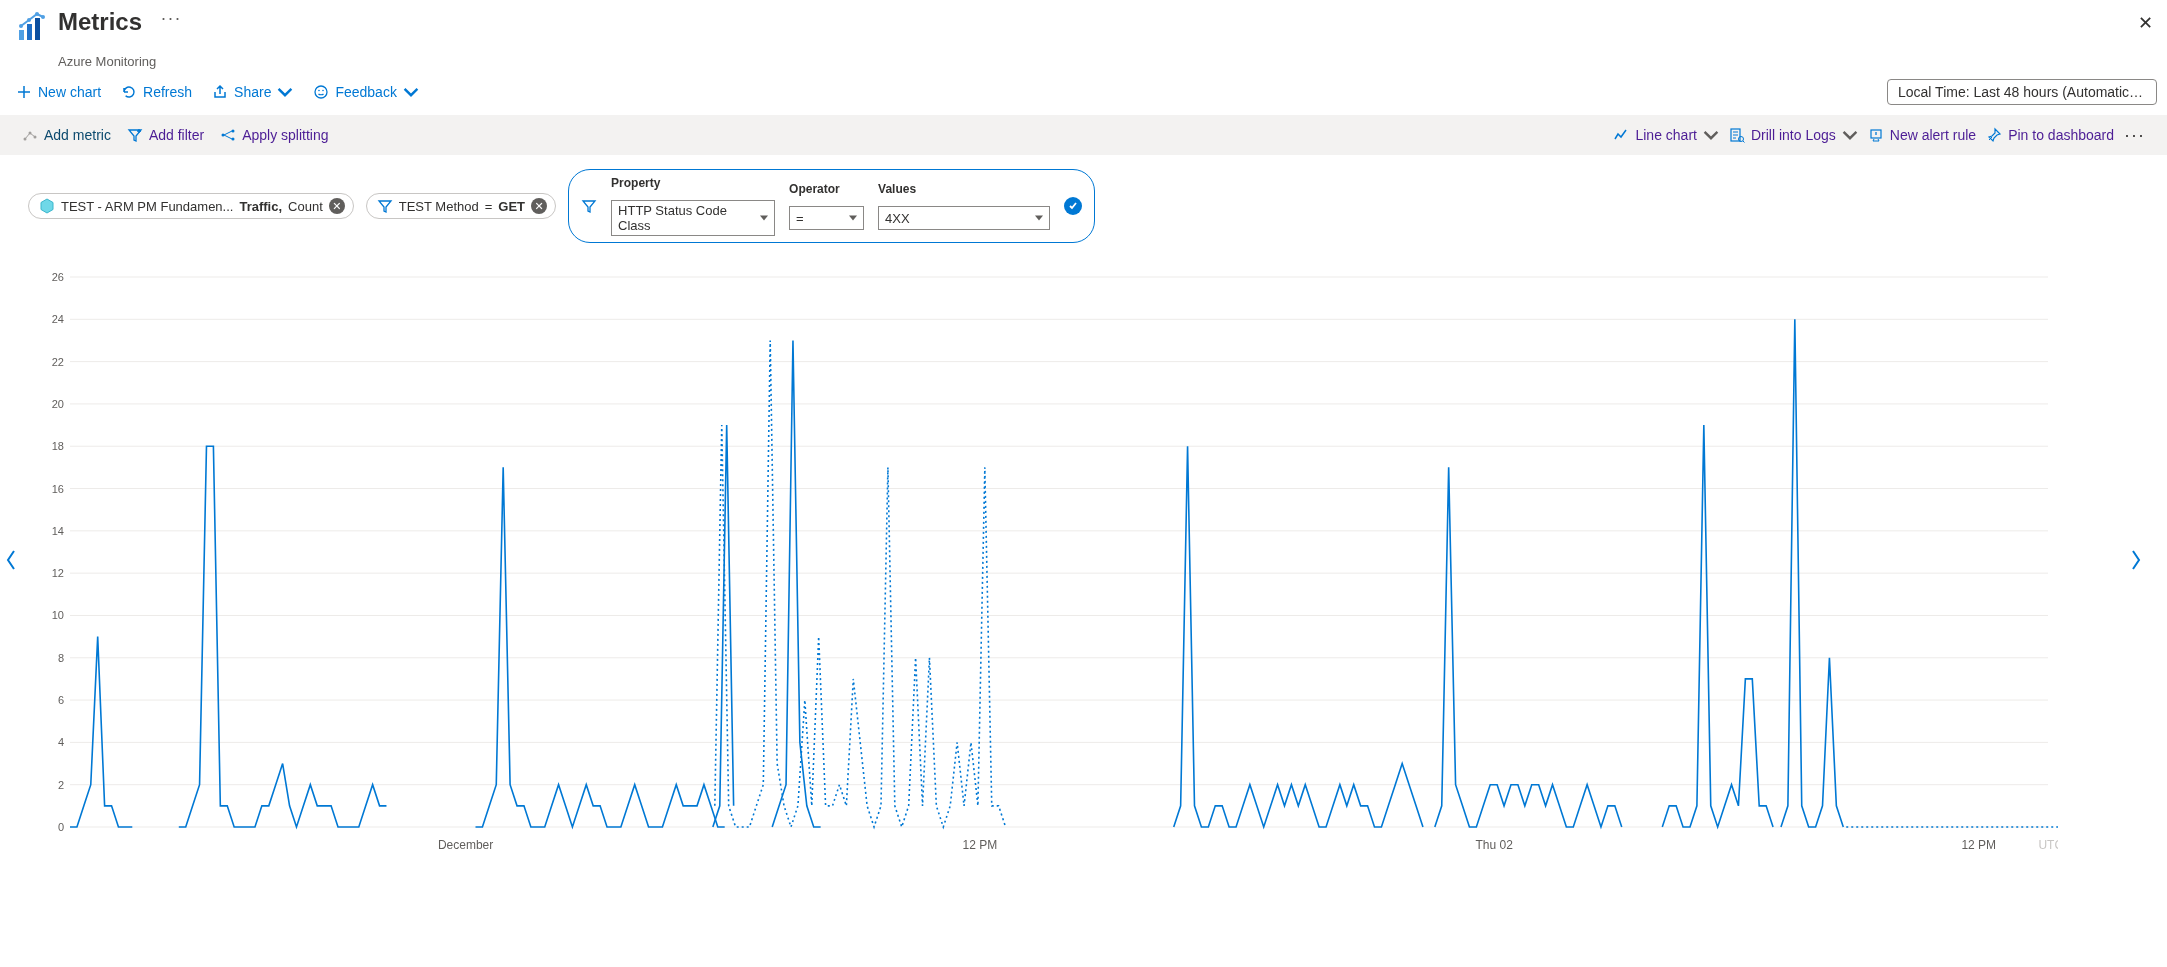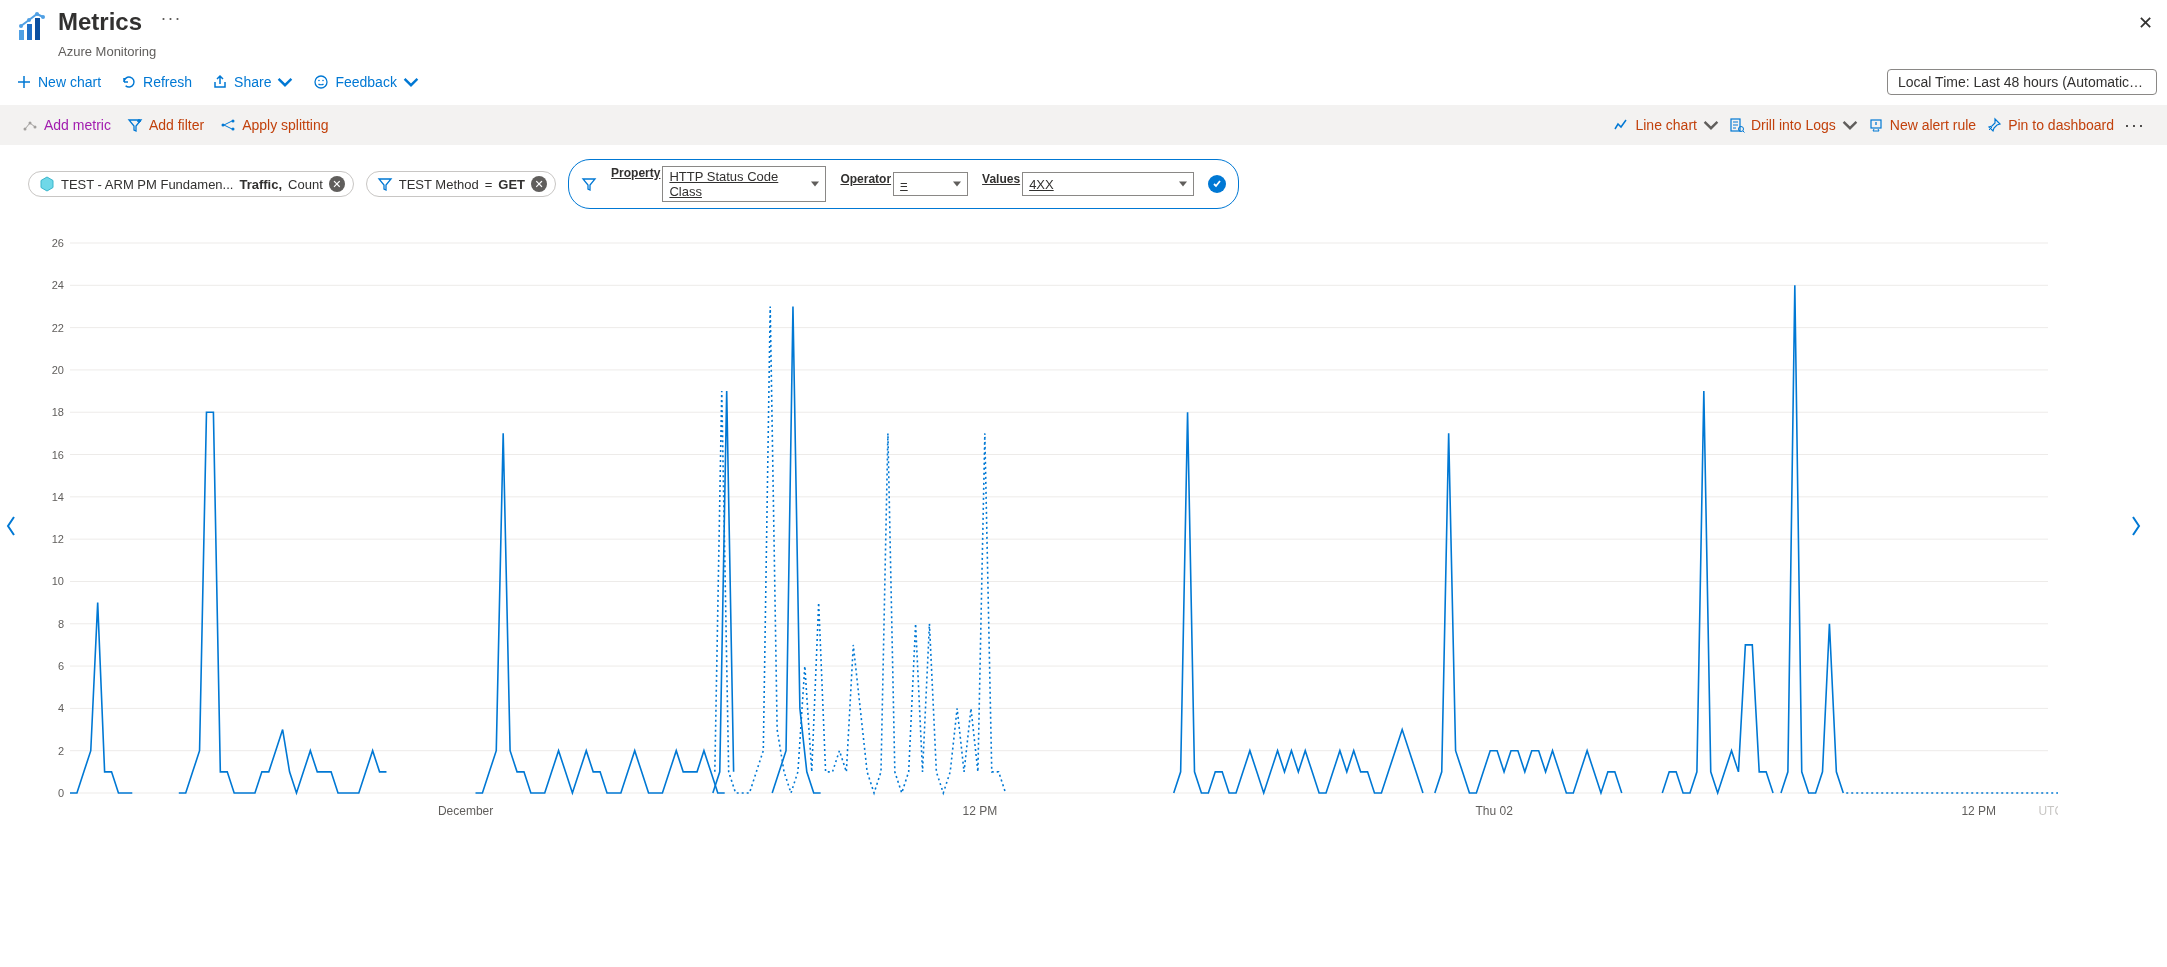--- a/index.html
+++ b/index.html
@@ -3,46 +3,46 @@
 <meta charset="utf-8">
 <style>
   * { box-sizing: border-box; margin: 0; padding: 0; font-family: "Segoe UI", Arial, sans-serif; }
   body { background: #fff; color: #323130; width: 2167px; height: 967px; overflow: hidden; position: relative; }
 
   
   .header { display: flex; align-items: flex-start; padding: 8px 16px 4px 16px; }
   .header-icon { width: 32px; height: 32px; margin-right: 10px; margin-top: 4px; }
   .header-text h1 { font-size: 24px; font-weight: 600; color: #323130; display: inline-block; }
   .header-dots { font-size: 18px; color: #605e5c; margin-left: 14px; vertical-align: top; letter-spacing: 1px; }
-  .header-sub { font-size: 13px; color: #605e5c; margin-top: 8px; }
+  .header-sub { font-size: 13px; color: #605e5c; margin-top: 18px; }
   .close-x { position: absolute; top: 12px; right: 14px; font-size: 18px; color: #323130; cursor: pointer; }
 
   
   .toolbar1 { display: flex; align-items: center; padding: 6px 10px 10px 10px; gap: 8px; border-bottom: 0; }
   .tbtn { display: inline-flex; align-items: flex-start; gap: 6px; font-size: 14px; color: #0078d4; padding: 4px 6px; cursor: pointer; }
   .tbtn svg { width: 16px; height: 16px; }
   .chev { width: 10px; height: 10px; }
   .time-picker { margin-left: auto; border: 1px solid #8a8886; border-radius: 4px; font-size: 14px; padding: 4px 10px; color: #323130; width: 270px; white-space: nowrap; overflow: hidden; text-overflow: ellipsis; cursor: pointer; }
 
   
   .toolbar2 { background: #f3f2f1; display: flex; align-items: center; padding: 4px 22px; gap: 16px; height: 40px; }
-  .t2btn { display: inline-flex; align-items: center; gap: 6px; font-size: 14px; color: #c2410c; cursor: pointer; }
-  .t2btn.disabled { color: #a21caf; cursor: default; }
+  .t2btn { display: inline-flex; align-items: center; gap: 6px; font-size: 14px; color: #4c1d95; cursor: pointer; }
+  .t2btn.disabled { color: #0c4a6e; cursor: default; }
   .t2btn svg { width: 16px; height: 16px; }
   .t2right { margin-left: auto; display: flex; align-items: center; gap: 10px; }
 
   
   .filterrow { display: flex; align-items: center; padding: 14px 28px; gap: 12px; }
   .pill { display: inline-flex; align-items: center; gap: 6px; border: 1px solid #c8c6c4; border-radius: 16px; padding: 4px 8px 4px 10px; font-size: 13px; background: #fff; }
   .pill .bold { font-weight: 600; }
   .pill .x { width: 16px; height: 16px; background: #605e5c; color: #fff; border-radius: 50%; display: inline-flex; align-items: center; justify-content: center; font-size: 11px; cursor: pointer; }
   .hex { width: 16px; height: 16px; }
   .filter-editor { display: inline-flex; align-items: center; gap: 14px; border: 1px solid #0078d4; border-radius: 22px; padding: 6px 12px; background: #fff; }
   .filter-editor svg.funnel { width: 16px; height: 16px; }
-  .fcol { display: flex; flex-direction: row; gap: 2px; text-decoration: underline; }
+  .fcol { display: flex; flex-direction: column; gap: 10px; }
   .flabel { font-size: 12px; font-weight: 600; }
   .fsel { border: 1px solid #8a8886; font-size: 13px; padding: 2px 22px 2px 6px; background: #fff; position: relative; min-height: 24px; display: flex; align-items: center; cursor: pointer; }
   .fsel::after { content: ""; position: absolute; right: 6px; top: 50%; width: 0; height: 0; border-left: 4px solid transparent; border-right: 4px solid transparent; border-top: 5px solid #605e5c; transform: translateY(-50%); }
   .fsel.prop { width: 164px; }
   .fsel.op { width: 75px; }
   .fsel.val { width: 172px; }
   .apply-check { width: 18px; height: 18px; background: #0078d4; border-radius: 50%; display: flex; align-items: center; justify-content: center; cursor: pointer; }
   .apply-check svg { width: 10px; height: 10px; }
 
   

